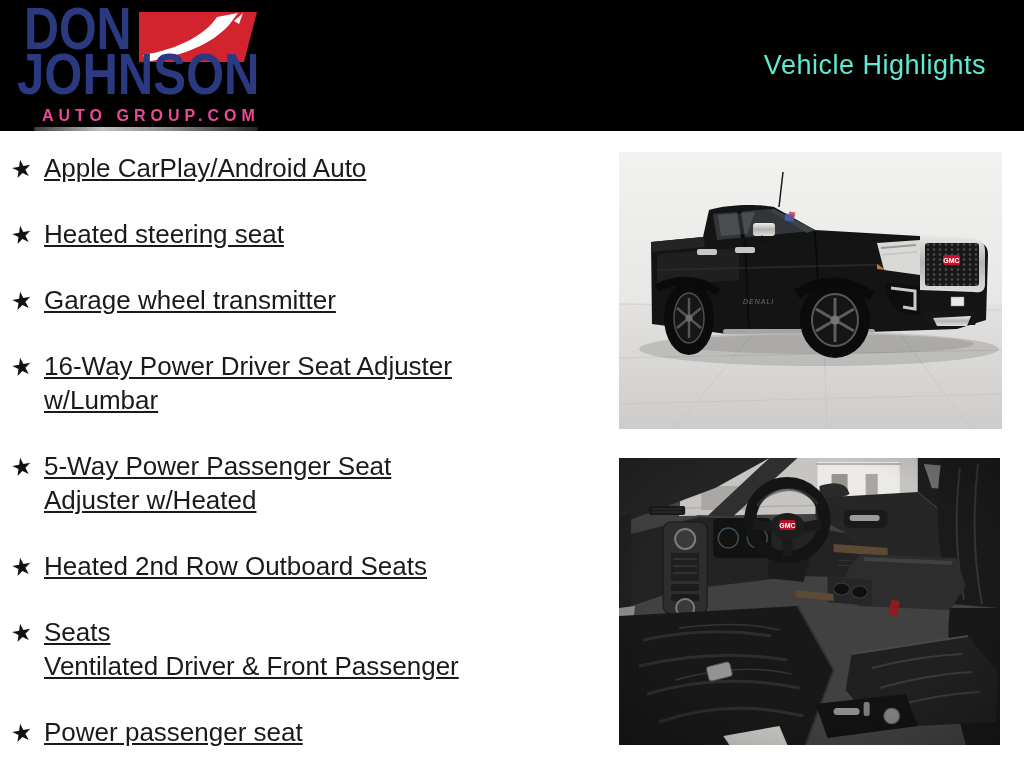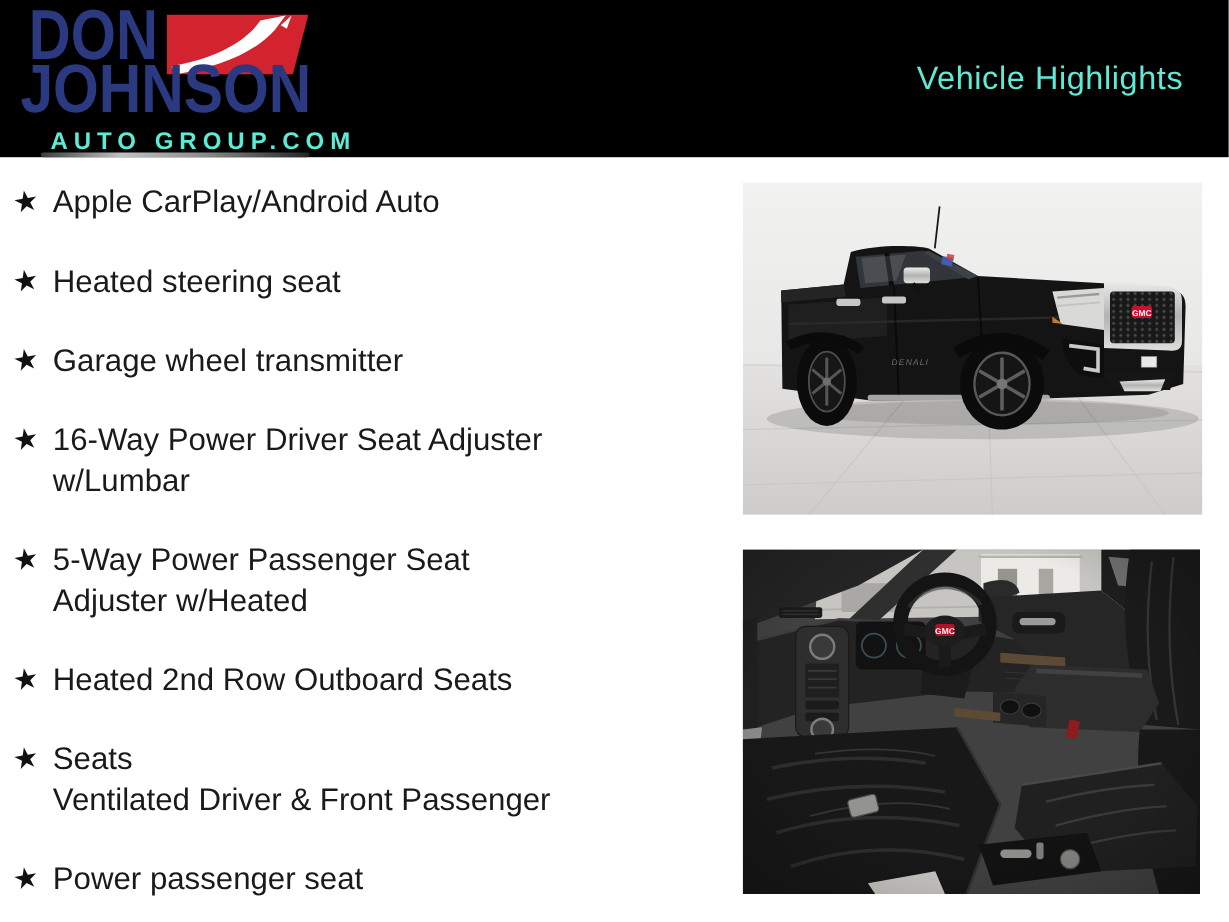--- a/index.html
+++ b/index.html
@@ -23,42 +23,42 @@
     transform:scaleX(.82);transform-origin:left top;letter-spacing:0px;
   }
   .logo-flag{position:absolute;left:133px;top:7px;width:118px;height:50px;}
   .logo-johnson{
     position:absolute;left:11px;top:40px;
     font-size:57px;font-weight:bold;color:#2b3a80;line-height:1.05;
     transform:scaleX(.86);transform-origin:left top;
   }
   .logo-tagline{
     position:absolute;left:36px;top:102px;
-    font-size:20px;font-weight:bold;color:#5eead4;letter-spacing:5px;white-space:nowrap;
+    font-size:16px;font-weight:bold;color:#ec4899;letter-spacing:5px;white-space:nowrap;
   }
   .logo-underline{
     position:absolute;left:28px;top:122px;width:224px;height:4px;border-radius:2px;
     background:linear-gradient(90deg,#3c3c3c,#c2c2c2 30%,#8d8d8d 60%,#242424);
   }
   .header-title{
     color:#5eead4;font-size:27px;font-weight:400;letter-spacing:.5px;white-space:nowrap;
   }
 
   
   .features{position:absolute;left:10px;top:151px;width:560px;}
   .features ul{list-style:none;margin:0;padding:0;}
   .features li{
     position:relative;padding-left:34px;margin-bottom:32px;
     font-size:26px;line-height:34px;color:#1a1a1a;
   }
   .bullet-star{
     position:absolute;left:1px;top:1px;font-size:24px;color:#111;
     transform:rotate(-10deg);
   }
-  .feature-line{white-space:nowrap;}
+  .feature-line{white-space:nowrap;text-decoration:underline;}
 
   
   .photos{position:absolute;left:619px;top:152px;width:383px;}
   .photo{display:block;}
   .photo-exterior{width:383px;height:277px;}
   .photo-interior{width:381px;height:287px;margin-top:29px;}
   .photo svg{display:block;width:100%;height:100%;}
 </style>
 </head>
 <body>

